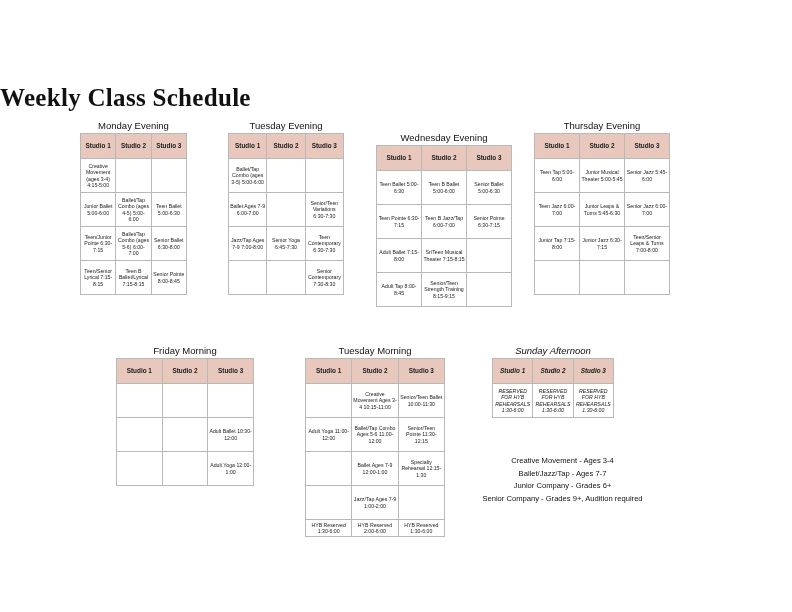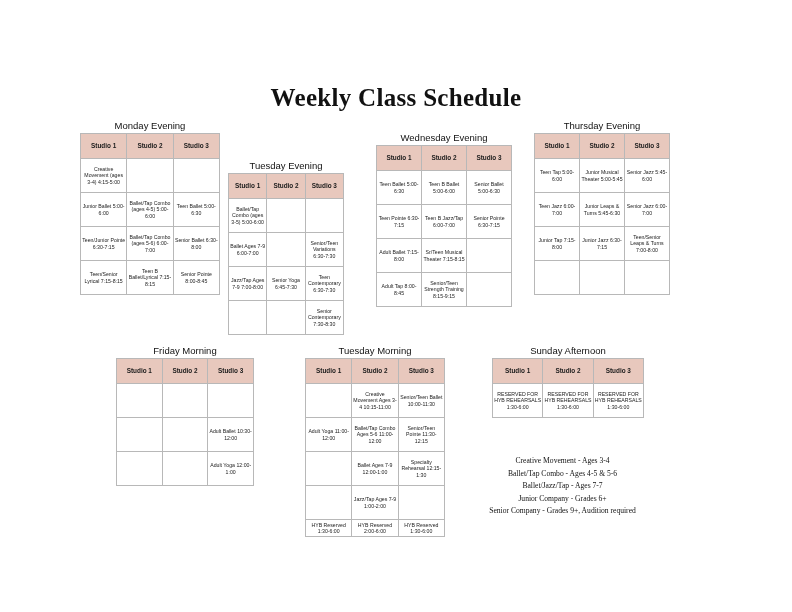--- a/index.html
+++ b/index.html
@@ -18,21 +18,20 @@
   .page {
     position: relative;
     width: 792px;
     height: 612px;
   }
   .title {
     position: absolute;
     top: 84px;
     left: 0;
     width: 792px;
-    text-align: center;
     font-family: "Liberation Serif", serif;
     font-weight: bold;
     font-size: 25px;
     letter-spacing: 0.3px;
   }
   .day-block {
     position: absolute;
   }
   .day-name {
     text-align: center;
@@ -88,21 +87,21 @@
   }
   .legend div { white-space: nowrap; }
 </style>
 </head>
 <body>
 
 <div class="page">
 
   <div class="title">Weekly Class Schedule</div>
 
-  <div class="day-block" style="left:80px; top:120px; width:140px;">
+  <div class="day-block" style="left:80px; top:120px; width:107px;">
     <div class="day-name">Monday Evening</div>
     <table class="sched">
       <thead>
         <tr>
           <th>Studio 1</th>
           <th>Studio 2</th>
           <th>Studio 3</th>
         </tr>
       </thead>
       <tbody>
@@ -123,21 +122,21 @@
         </tr>
         <tr>
           <td>Teen/Senior Lyrical 7:15-8:15</td>
           <td>Teen B Ballet/Lyrical 7:15-8:15</td>
           <td>Senior Pointe 8:00-8:45</td>
         </tr>
       </tbody>
     </table>
   </div>
 
-  <div class="day-block" style="left:228px; top:120px; width:116px;margin-top:40px;">
+  <div class="day-block" style="left:228px; top:120px; width:116px;">
     <div class="day-name">Tuesday Evening</div>
     <table class="sched">
       <thead>
         <tr>
           <th>Studio 1</th>
           <th>Studio 2</th>
           <th>Studio 3</th>
         </tr>
       </thead>
       <tbody>
@@ -298,41 +297,40 @@
         </tr>
         <tr style="height:14px">
           <td style="height:14px">HYB Reserved 1:30-6:00</td>
           <td style="height:14px">HYB Reserved 2:00-6:00</td>
           <td style="height:14px">HYB Reserved 1:30-6:00</td>
         </tr>
       </tbody>
     </table>
   </div>
 
-  <div class="day-block" style="left:492px; top:345px; width:152px;">
+  <div class="day-block" style="left:492px; top:345px; width:122px;font-style:italic;">
     <div class="day-name">Sunday Afternoon</div>
     <table class="sched sunday">
       <thead>
         <tr>
           <th>Studio 1</th>
           <th>Studio 2</th>
           <th>Studio 3</th>
         </tr>
       </thead>
       <tbody>
         <tr>
           <td>RESERVED FOR HYB REHEARSALS 1:30-6:00</td>
           <td>RESERVED FOR HYB REHEARSALS 1:30-6:00</td>
           <td>RESERVED FOR HYB REHEARSALS 1:30-6:00</td>
         </tr>
       </tbody>
     </table>
   </div>
 
-  <div class="legend" style="left:455px; top:455px; width:215px;font-family:Liberation Serif, serif;">
+  <div class="legend" style="left:455px; top:455px; width:215px;">
     <div>Creative Movement - Ages 3-4</div>
-    <div>Ballet/Tap Combo - Ages 4-5 &amp; 5-6</div>
     <div>Ballet/Jazz/Tap - Ages 7-7</div>
     <div>Junior Company - Grades 6+</div>
     <div>Senior Company - Grades 9+, Audition required</div>
   </div>
 
 </div>
 
 </body></html>

